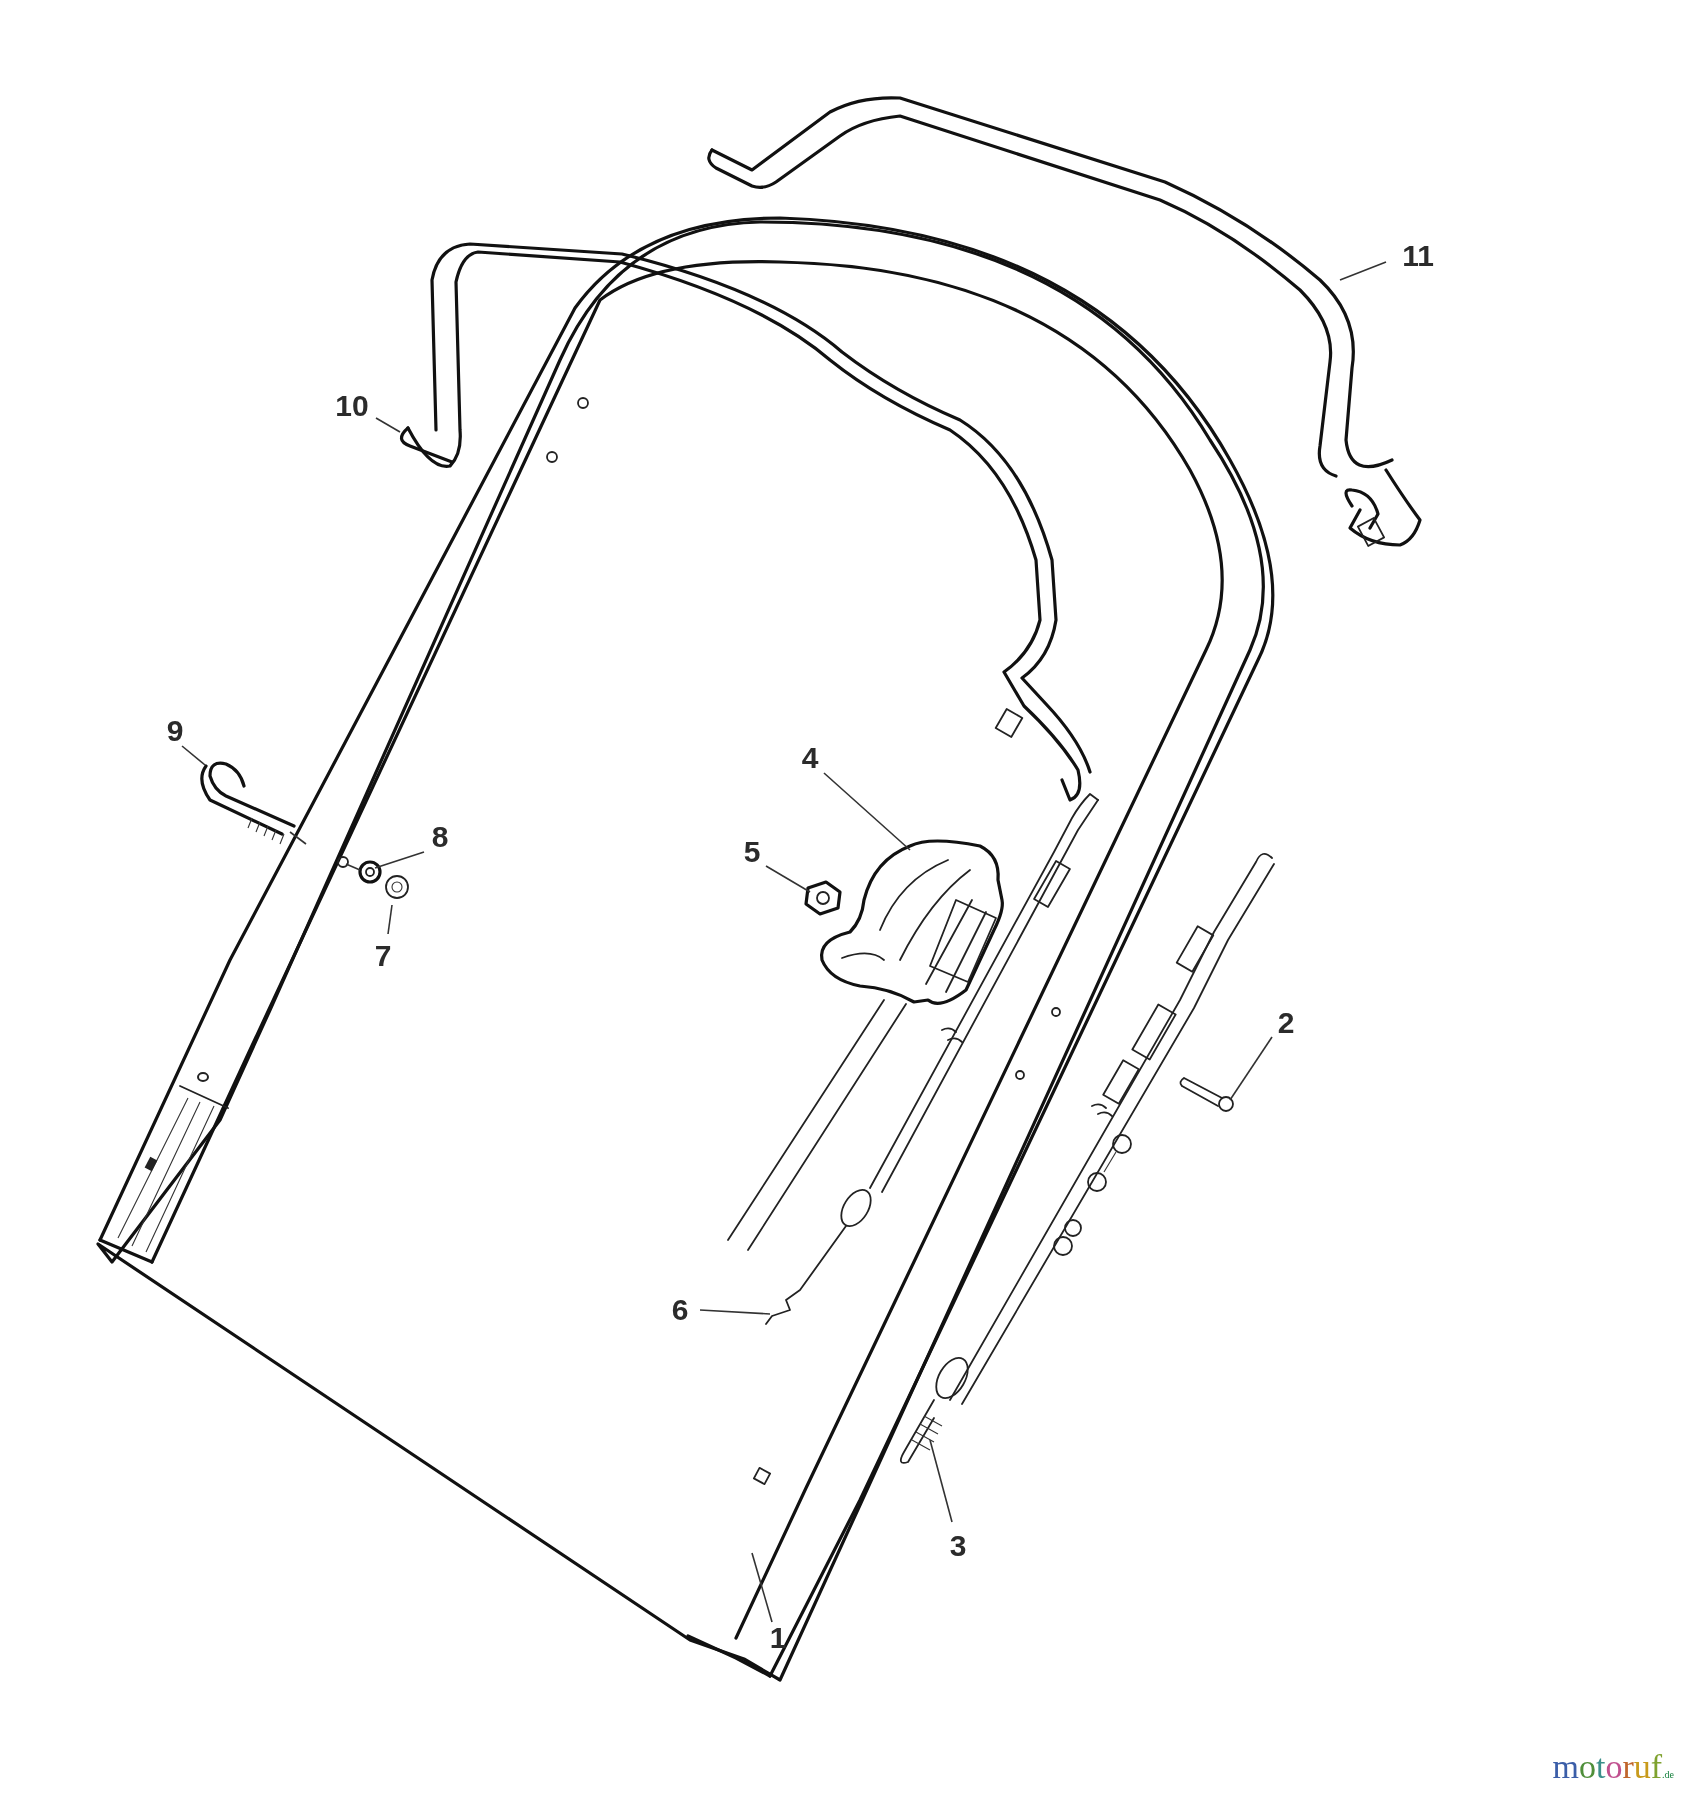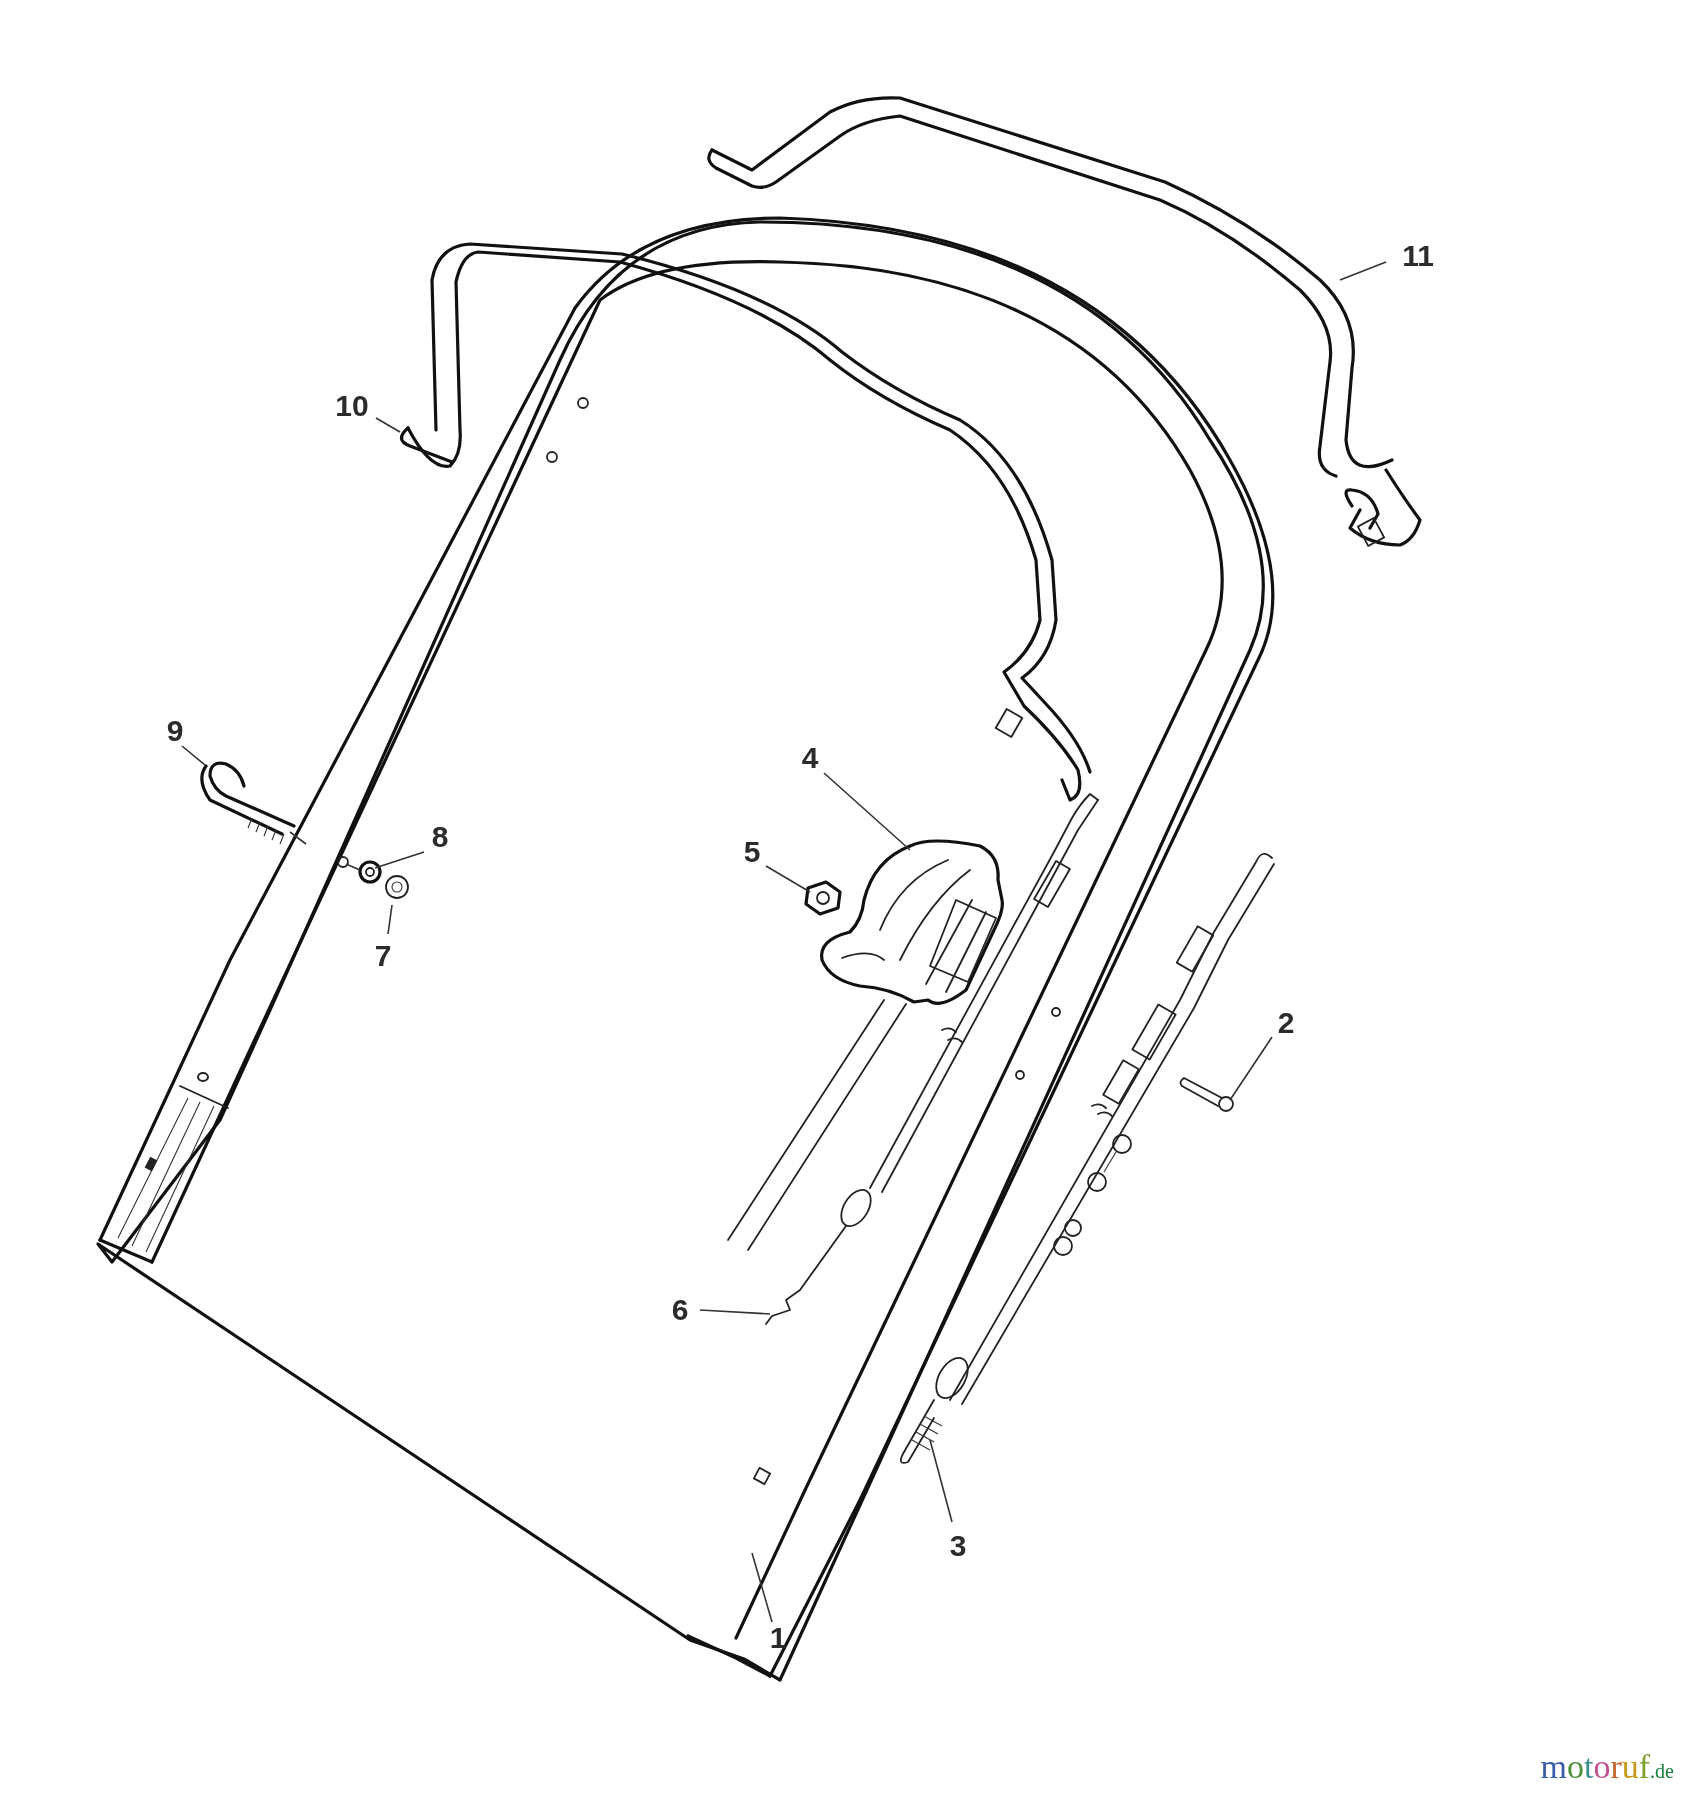--- a/index.html
+++ b/index.html
@@ -7,21 +7,21 @@
   #diagram { position: absolute; left: 0; top: 0; width: 1696px; height: 1800px; }
   .pt { fill: none; stroke: #111; stroke-width: 3.2; stroke-linecap: round; stroke-linejoin: round; }
   .thin { fill: none; stroke: #222; stroke-width: 1.8; stroke-linecap: round; stroke-linejoin: round; }
   .hair { fill: none; stroke: #333; stroke-width: 1.1; }
   .leader { stroke: #333; stroke-width: 1.6; fill: none; }
   .callout { font-family: "Liberation Sans", sans-serif; font-weight: bold; font-size: 30px; fill: #2b2b2b; }
   #watermark {
     position: absolute; right: 22px; bottom: 14px;
     font-family: "Liberation Serif", serif; font-size: 34px; letter-spacing: 0px;
   }
-  #watermark .dom { font-size: 20px; color: #15803d; }
+  #watermark .dom { font-size: 10px; color: #15803d; }
 </style>
 </head>
 <body>
 
 <svg id="diagram" viewBox="0 0 1696 1800" xmlns="http://www.w3.org/2000/svg">
 
   <g>
 
     <path class="pt" d="M 98 1244 L 112 1262 L 220 1120 L 270 1010 L 560 360 Q 620 225 760 222 Q 1080 222 1210 440 Q 1290 560 1250 650 L 860 1505 L 780 1680 L 744 1659 L 690 1640 Z" fill="none"></path>
 

